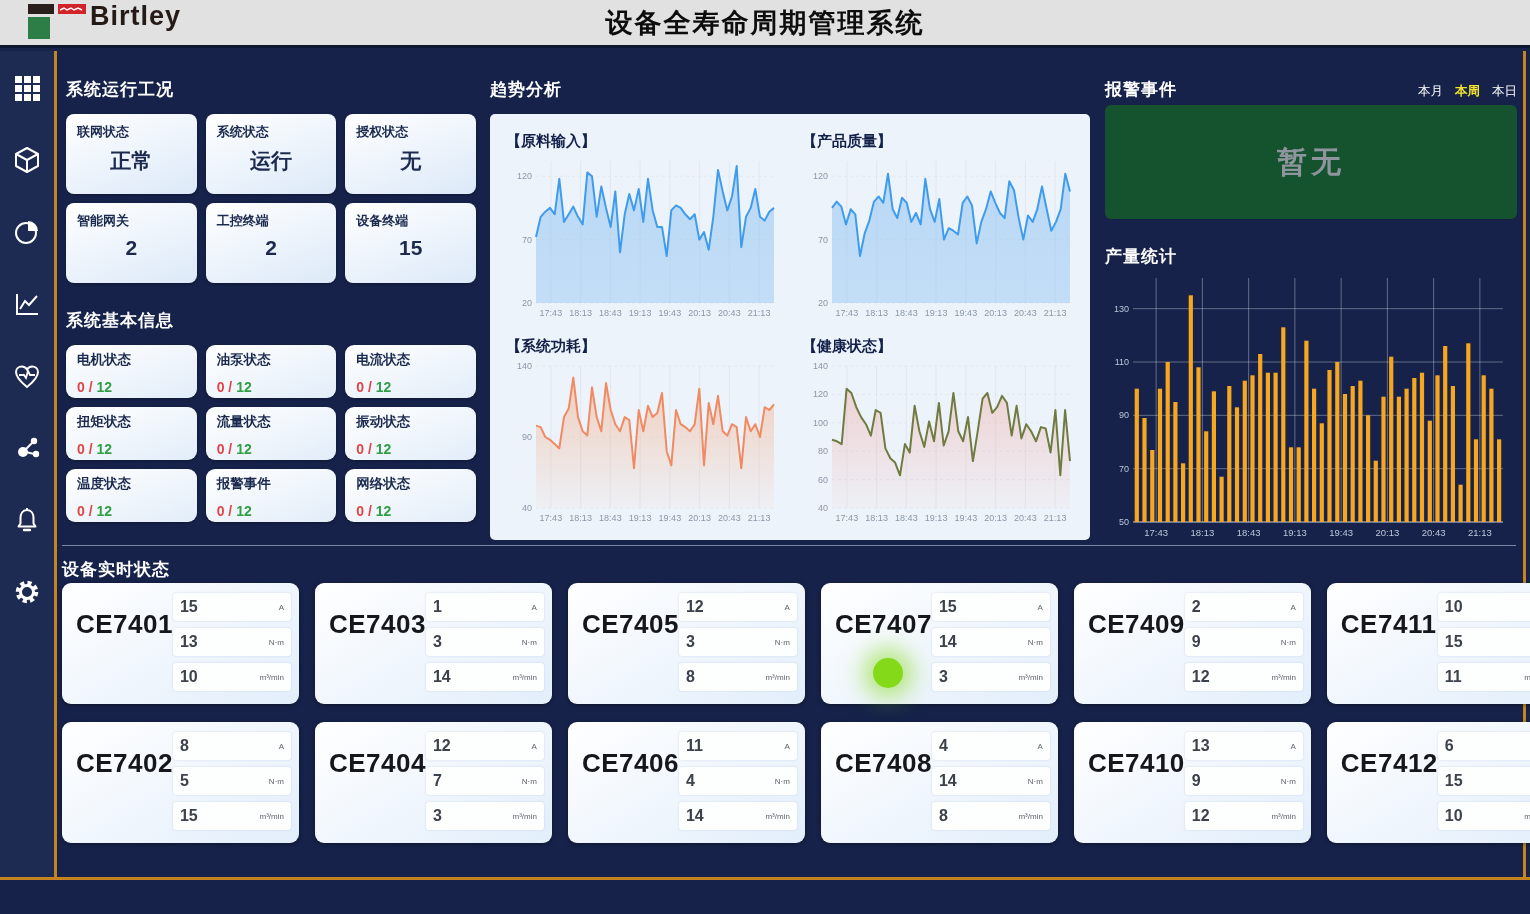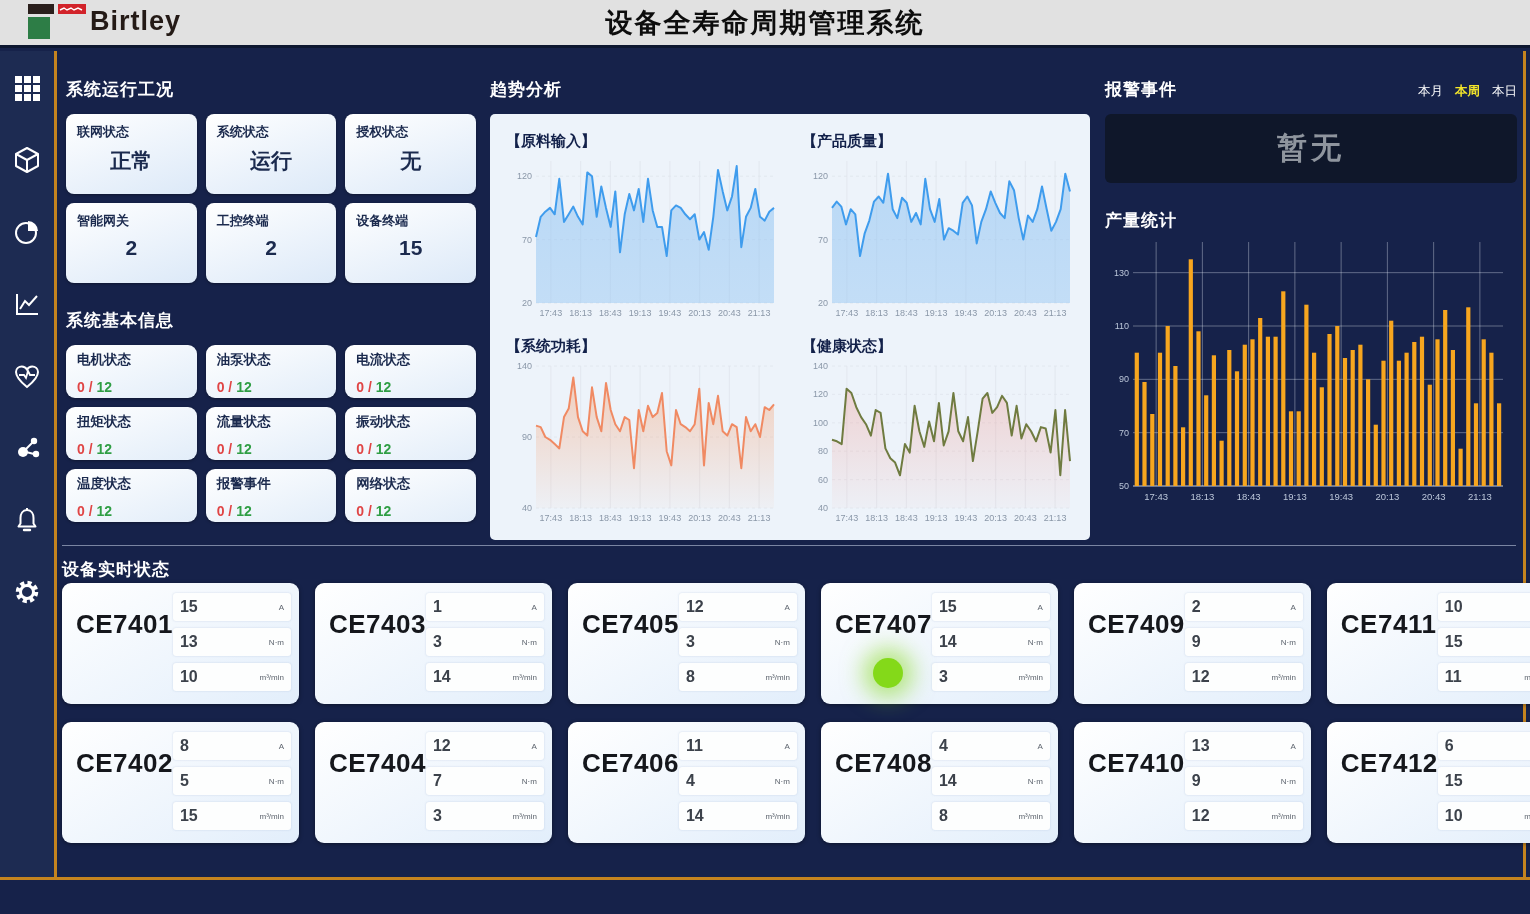--- a/index.html
+++ b/index.html
@@ -3,21 +3,21 @@
 <meta charset="utf-8">
 <style>
   * { margin:0; padding:0; box-sizing:border-box; }
   html,body { width:1530px; height:914px; overflow:hidden; }
   body { font-family:"Liberation Sans", sans-serif; background:#16224a; }
   .stage { position:relative; width:1530px; height:914px; background:#16224a; }
 
   
   .header { position:absolute; top:0; left:0; width:100%; height:48px; background:#e1e1e1;
             border-bottom:3px solid #0d1730; display:flex; align-items:center; }
-  .logo { position:absolute; left:28px; top:4px; display:flex; align-items:center; }
+  .logo { position:absolute; left:28px; top:4px; display:flex; align-items:flex-start; }
   .logo-marks { display:flex; flex-direction:column; margin-right:2px; }
   .logo-row-top { display:flex; gap:4px; }
   .lm-black { width:26px; height:10px; background:#2a1f1c; }
   .lm-red { width:28px; height:10px; background:#d2232a; position:relative; overflow:hidden; }
   .lm-red svg { position:absolute; top:0; left:0; }
   .lm-green { width:22px; height:22px; background:#2d7d46; margin-top:3px; }
   .logo-text { font-size:27px; font-weight:bold; color:#241a16; letter-spacing:1px; margin-left:2px; line-height:0.95; }
   .app-title { width:100%; text-align:center; font-size:27px; font-weight:bold; color:#0d0d0d; letter-spacing:2px; }
 
   
@@ -54,21 +54,21 @@
                 display:grid; grid-template-columns:1fr 1fr; grid-template-rows:1fr 1fr; }
   .trend-cell { padding:10px 8px 2px 10px; }
   .trend-cell .ct { font-size:15px; font-weight:bold; color:#13214a; margin-bottom:2px; }
 
   
   .panel-right { position:absolute; left:1105px; top:78px; width:412px; }
   .alarm-head { display:flex; justify-content:space-between; align-items:baseline; }
   .alarm-tabs { display:flex; gap:12px; font-size:12.5px; }
   .alarm-tab { color:#ffffff; cursor:pointer; }
   .alarm-tab.active { color:#f3e52a; font-weight:bold; }
-  .alarm-card { margin-top:13px; height:69px; background:#0f172a; border-radius:6px;
+  .alarm-card { margin-top:4px; height:114px; background:#14532d; border-radius:6px;
                 display:flex; align-items:center; justify-content:center; }
   .alarm-empty { font-size:30px; font-weight:bold; color:#8f959e; letter-spacing:4px; }
   .prod-title { margin-top:26px; }
   #bar-wrap { margin-top:6px; }
 
   
   .panel-devices { position:absolute; left:62px; top:545px; right:14px; height:333px;
                    border-top:1px solid rgba(205,215,235,0.55); padding-top:12px; }
   .device-grid { display:grid; grid-template-columns:repeat(6,1fr); gap:18px 16px; margin-top:2px; }
   .device-card { position:relative; height:121px; border-radius:9px;

